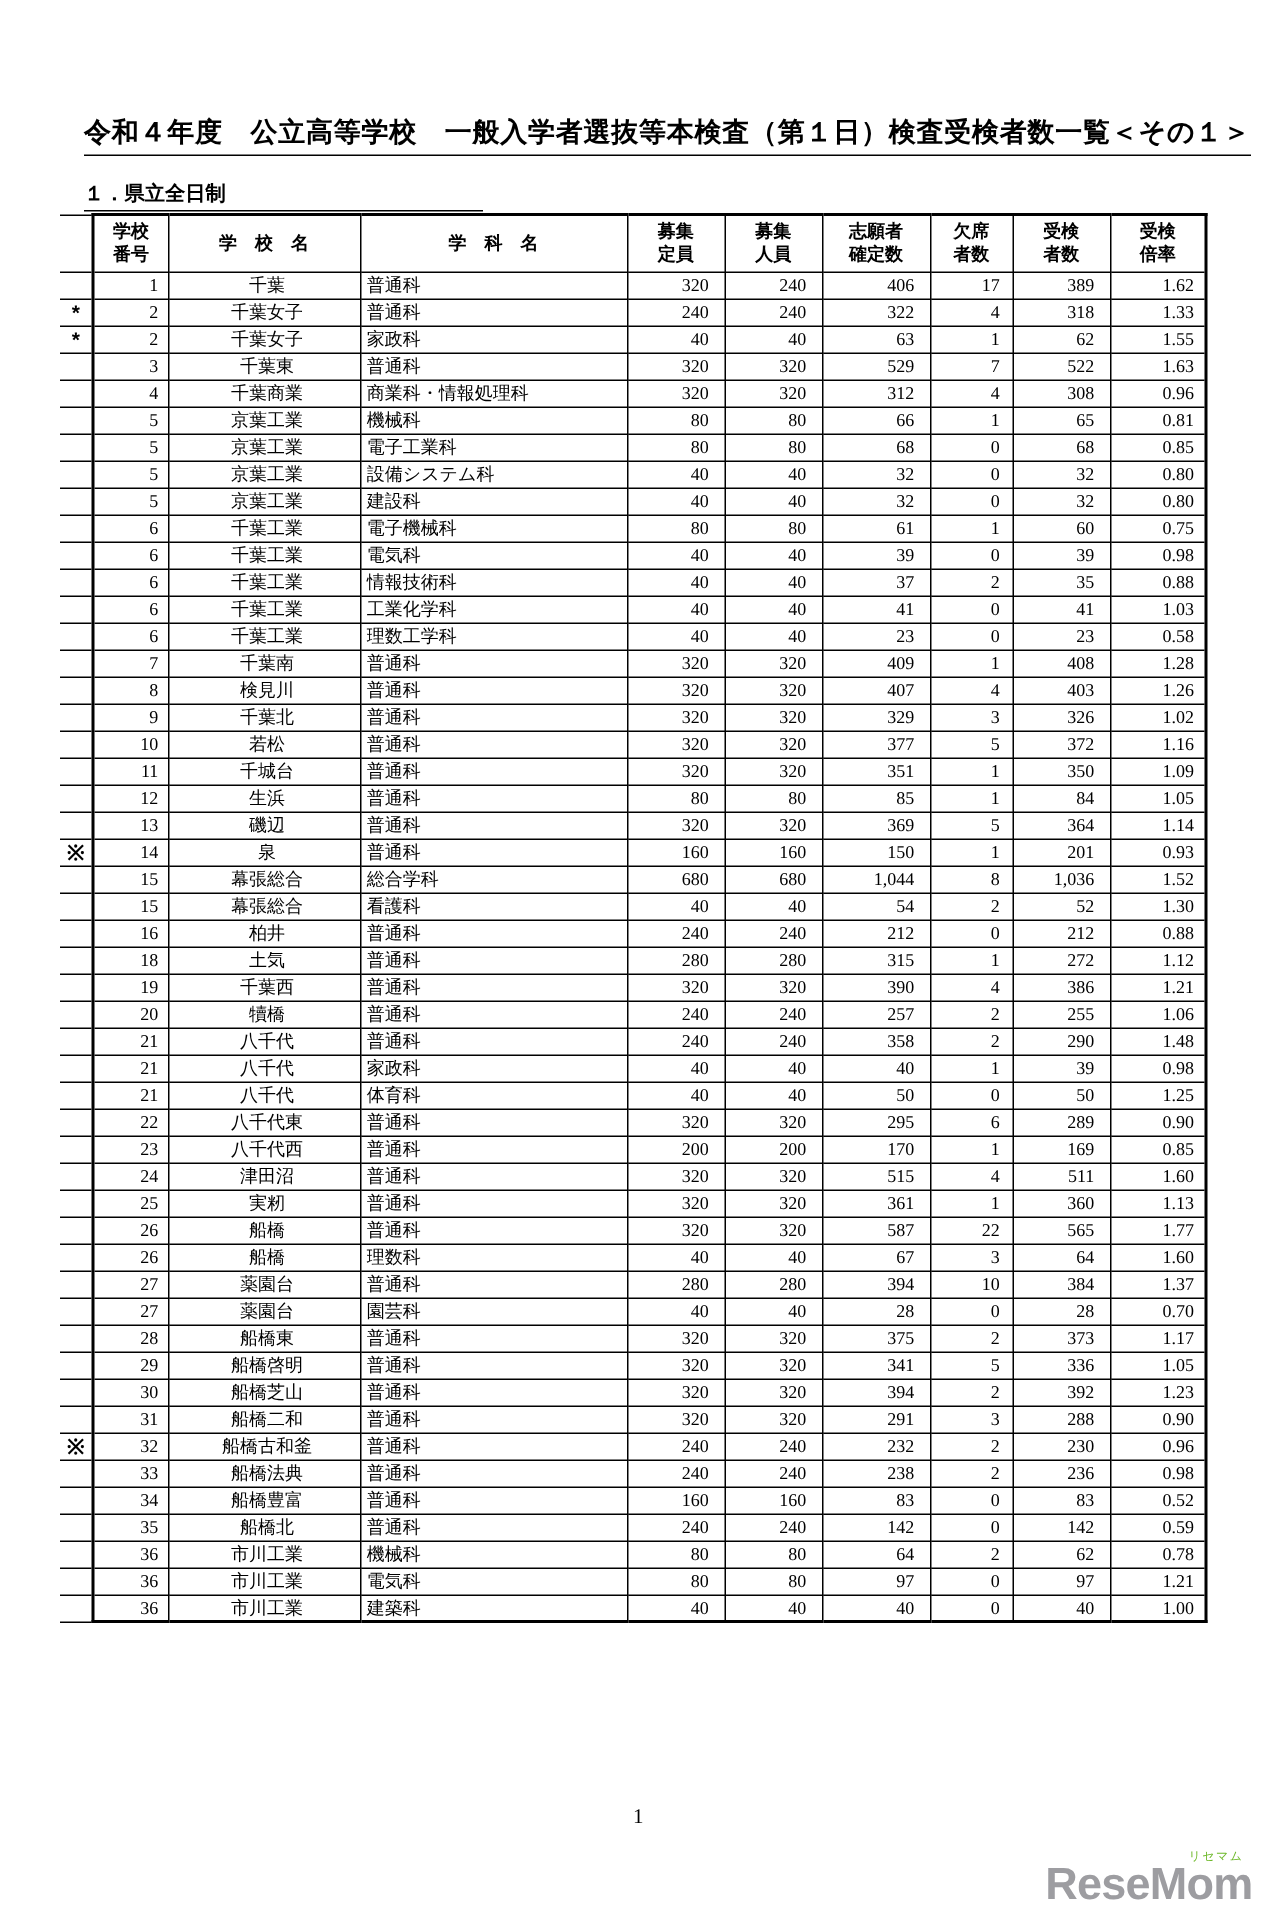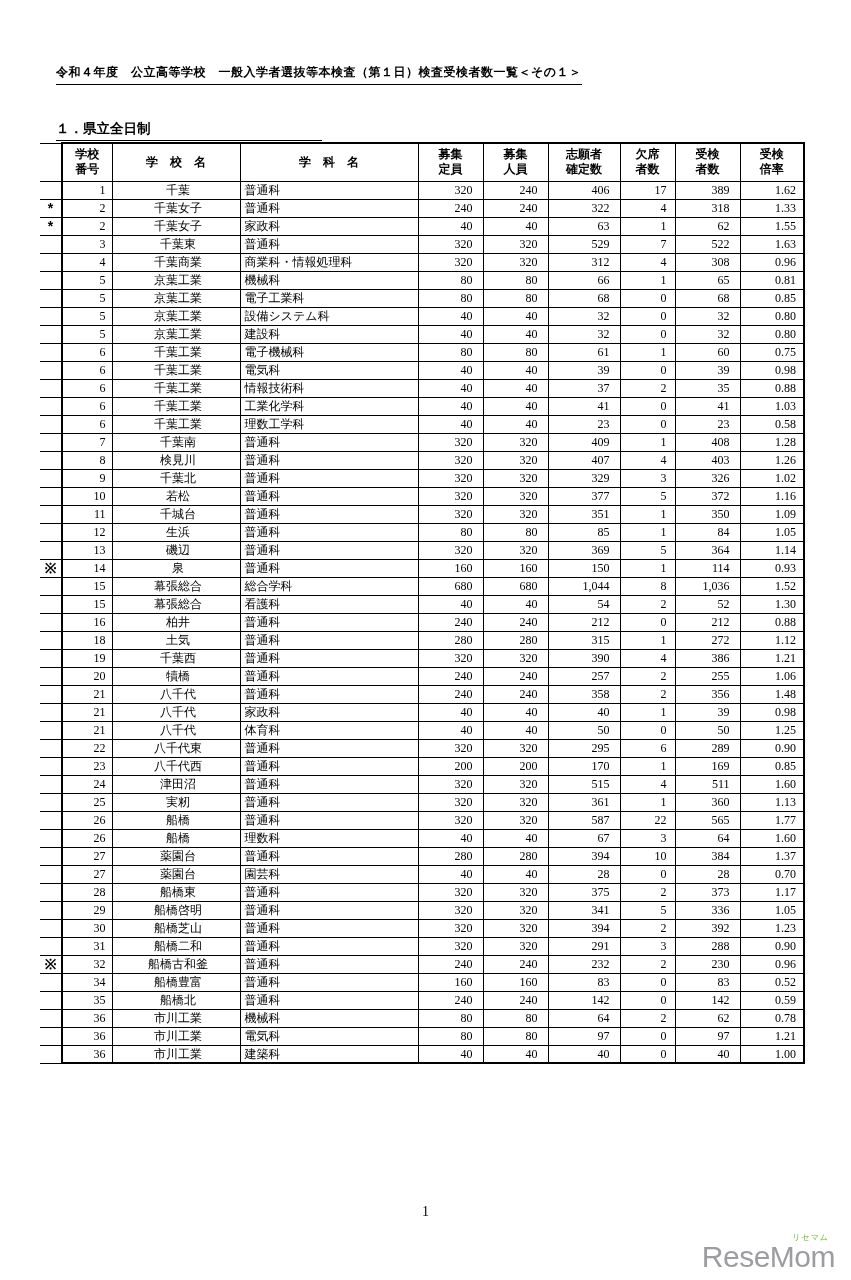--- a/index.html
+++ b/index.html
@@ -12,22 +12,22 @@
     width: 851px;
     height: 1280px;
     background: #ffffff;
     font-family: "Liberation Sans", sans-serif;
     color: #000;
     overflow: hidden;
   }
   .title {
     position: absolute;
     left: 56px;
-    top: 64px;
-    font-size: 12px;
+    top: 76px;
+    font-size: 18px;
     font-weight: bold;
     letter-spacing: 0.5px;
     border-bottom: 1.5px solid #000;
     padding-bottom: 3px;
     white-space: nowrap;
   }
   .section-label {
     position: absolute;
     left: 56px;
     top: 120px;
@@ -131,21 +131,21 @@
   .logo-sub {
     display: block;
     font-size: 8px;
     color: #6fb92c;
     letter-spacing: 1px;
     margin: 0 6px 0 0;
     text-align: right;
   }
   .logo-main {
     font-size: 30px;
-    font-weight: normal;
+    font-weight: bold;
     color: #9d9da1;
     letter-spacing: -0.5px;
     font-family: "Liberation Sans", sans-serif;
     margin-top: 22px;
   }
 </style>
 </head>
 <body>
 
 <div class="page">
@@ -431,21 +431,21 @@
         </tr>
         <tr>
           <td class="c-marker">※</td>
           <td class="c-no">14</td>
           <td class="c-school">泉</td>
           <td class="c-dept">普通科</td>
           <td class="c-capacity">160</td>
           <td class="c-recruit">160</td>
           <td class="c-applicants">150</td>
           <td class="c-absent">1</td>
-          <td class="c-examinees">114</td>
+          <td class="c-examinees">201</td>
           <td class="c-ratio">0.93</td>
         </tr>
         <tr>
           <td class="c-marker"></td>
           <td class="c-no">15</td>
           <td class="c-school">幕張総合</td>
           <td class="c-dept">総合学科</td>
           <td class="c-capacity">680</td>
           <td class="c-recruit">680</td>
           <td class="c-applicants">1,044</td>
@@ -515,21 +515,21 @@
         </tr>
         <tr>
           <td class="c-marker"></td>
           <td class="c-no">21</td>
           <td class="c-school">八千代</td>
           <td class="c-dept">普通科</td>
           <td class="c-capacity">240</td>
           <td class="c-recruit">240</td>
           <td class="c-applicants">358</td>
           <td class="c-absent">2</td>
-          <td class="c-examinees">356</td>
+          <td class="c-examinees">290</td>
           <td class="c-ratio">1.48</td>
         </tr>
         <tr>
           <td class="c-marker"></td>
           <td class="c-no">21</td>
           <td class="c-school">八千代</td>
           <td class="c-dept">家政科</td>
           <td class="c-capacity">40</td>
           <td class="c-recruit">40</td>
           <td class="c-applicants">40</td>
@@ -697,20 +697,32 @@
           <td class="c-marker">※</td>
           <td class="c-no">32</td>
           <td class="c-school">船橋古和釜</td>
           <td class="c-dept">普通科</td>
           <td class="c-capacity">240</td>
           <td class="c-recruit">240</td>
           <td class="c-applicants">232</td>
           <td class="c-absent">2</td>
           <td class="c-examinees">230</td>
           <td class="c-ratio">0.96</td>
+        </tr>
+        <tr>
+          <td class="c-marker"></td>
+          <td class="c-no">33</td>
+          <td class="c-school">船橋法典</td>
+          <td class="c-dept">普通科</td>
+          <td class="c-capacity">240</td>
+          <td class="c-recruit">240</td>
+          <td class="c-applicants">238</td>
+          <td class="c-absent">2</td>
+          <td class="c-examinees">236</td>
+          <td class="c-ratio">0.98</td>
         </tr>
         <tr>
           <td class="c-marker"></td>
           <td class="c-no">34</td>
           <td class="c-school">船橋豊富</td>
           <td class="c-dept">普通科</td>
           <td class="c-capacity">160</td>
           <td class="c-recruit">160</td>
           <td class="c-applicants">83</td>
           <td class="c-absent">0</td>

